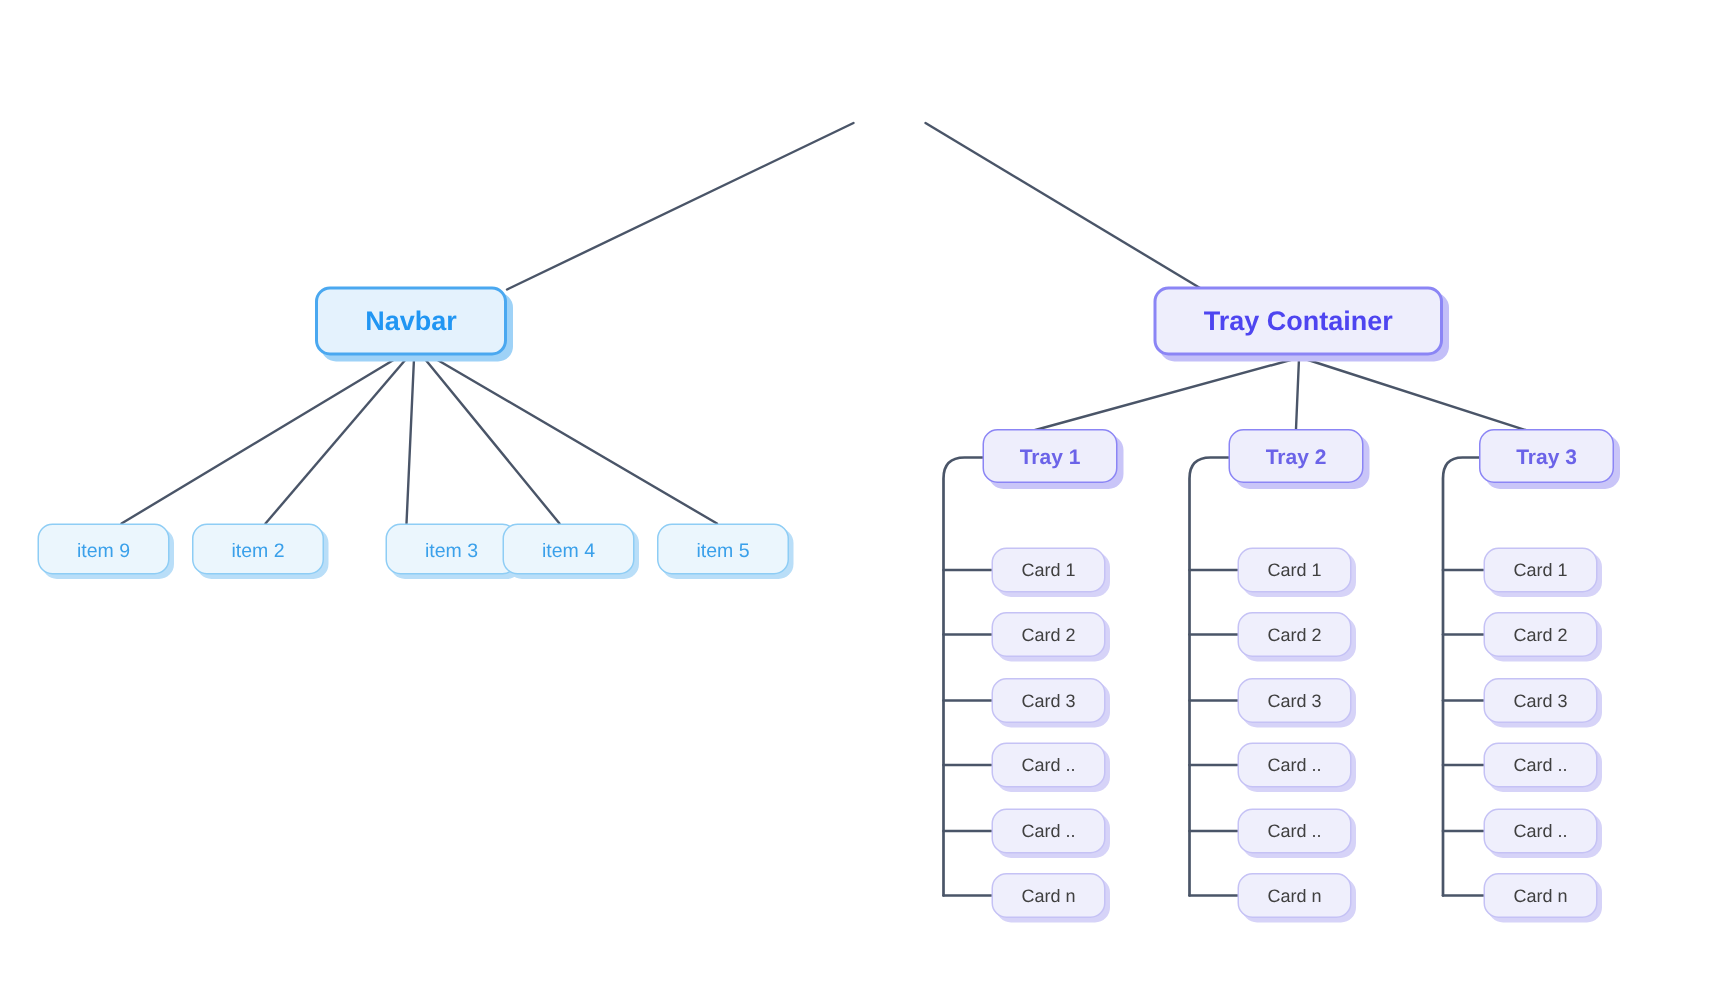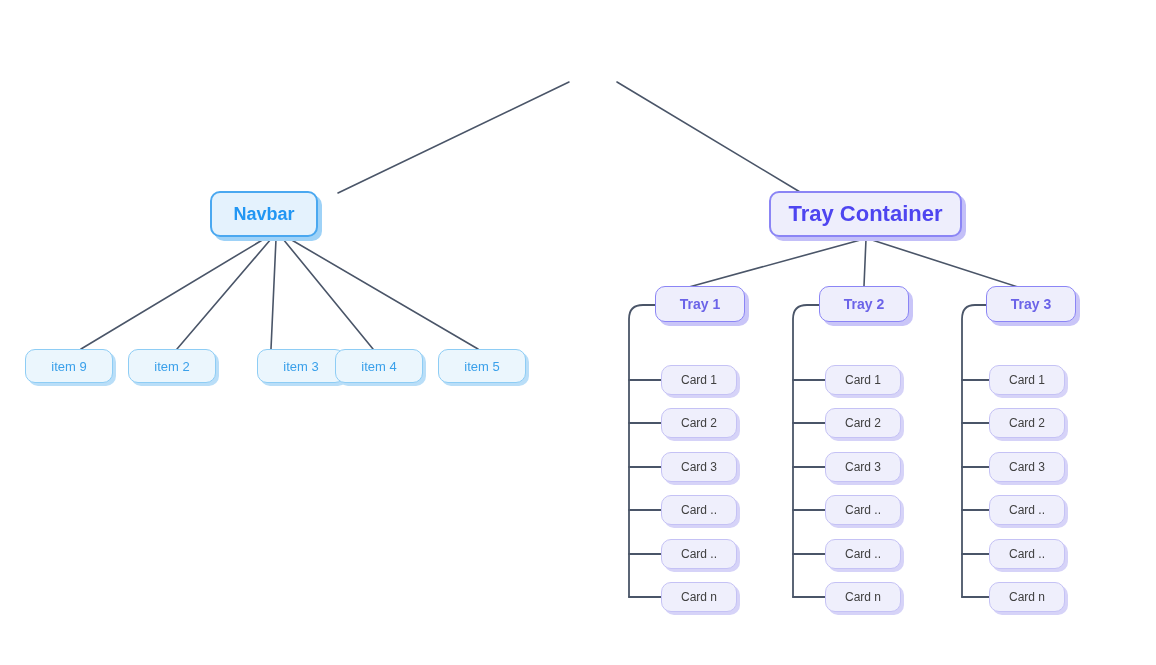--- a/index.html
+++ b/index.html
@@ -52,21 +52,21 @@
     box-shadow: 4px 4px 0 0 #f6dca3;
   }
   .n-root .node-label {
     color: #f5a623;
     font-size: 17px;
     font-weight: 400;
   }
 
   
   .n-navbar {
-    left: 210px; top: 191px; width: 108px; height: 46px;
+    left: 210px; top: 191px; width: 128px; height: 46px;
     background: #e4f2fd;
     border-width: 2px;
     border-color: #4aa8f0;
     box-shadow: 4px 4px 0 0 #9ed2f7;
   }
   .n-navbar .node-label {
     color: #2196f3;
     font-size: 18px;
     font-weight: bold;
   }
@@ -74,21 +74,21 @@
   
   .n-traycontainer {
     left: 769px; top: 191px; width: 193px; height: 46px;
     background: #eeeefc;
     border-width: 2px;
     border-color: #8b85f5;
     box-shadow: 4px 4px 0 0 #c3bff8;
   }
   .n-traycontainer .node-label {
     color: #4e45f0;
-    font-size: 22px;
+    font-size: 18px;
     font-weight: bold;
   }
 
   
   .n-item {
     top: 349px; width: 88px; height: 34px;
     background: #ebf6fd;
     border-width: 1.5px;
     border-color: #8ecdf5;
     box-shadow: 3px 3px 0 0 #b9def8;

